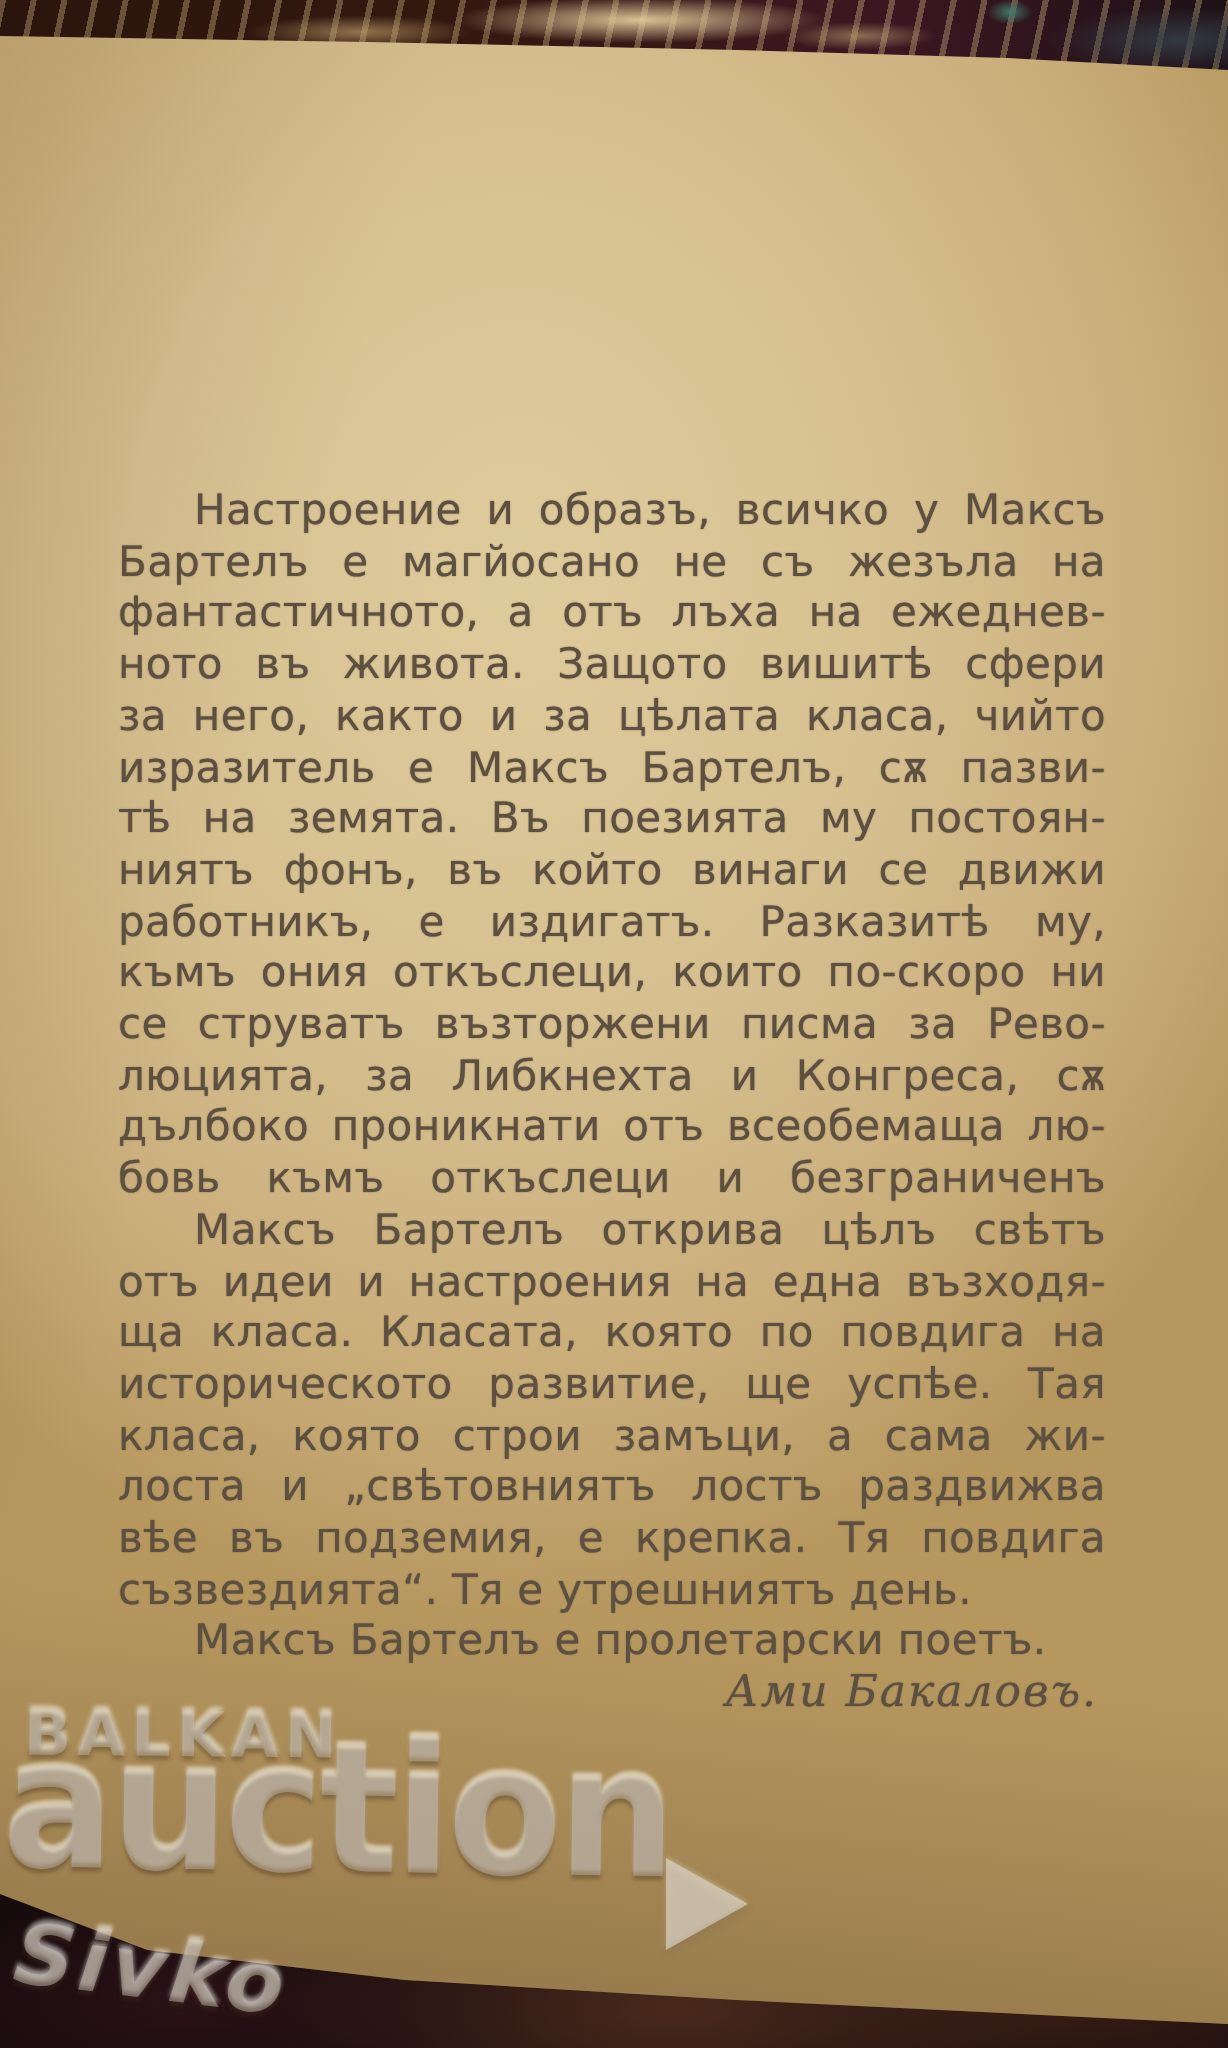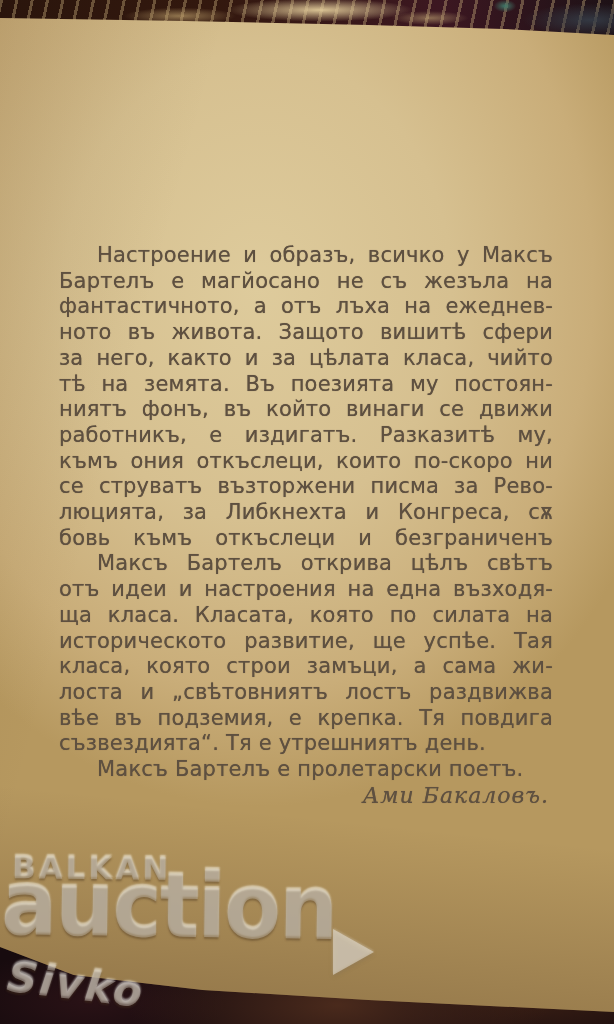--- a/index.html
+++ b/index.html
@@ -93,30 +93,32 @@
 
   <div id="fore-edge"></div>
 
   <div id="page">
     <div id="text-block">
       <div class="line indent">Настроение и образъ, всичко у Максъ</div>
       <div class="line">Бартелъ е магйосано не съ жезъла на</div>
       <div class="line">фантастичното, а отъ лъха на ежеднев-</div>
       <div class="line">ното въ живота. Защото вишитѣ сфери</div>
       <div class="line">за него, както и за цѣлата класа, чийто</div>
+      <div class="line">изразитель е Максъ Бартелъ, сѫ пазви-</div>
       <div class="line">тѣ на земята. Въ поезията му постоян-</div>
       <div class="line">ниятъ фонъ, въ който винаги се движи</div>
       <div class="line">работникъ, е издигатъ. Разказитѣ му,</div>
       <div class="line">къмъ ония откъслеци, които по-скоро ни</div>
       <div class="line">се струватъ възторжени писма за Рево-</div>
       <div class="line">люцията, за Либкнехта и Конгреса, сѫ</div>
+      <div class="line">дълбоко проникнати отъ всеобемаща лю-</div>
       <div class="line">бовь къмъ откъслеци и безграниченъ</div>
       <div class="line indent">Максъ Бартелъ открива цѣлъ свѣтъ</div>
       <div class="line">отъ идеи и настроения на една възходя-</div>
-      <div class="line">ща класа. Класата, която по силата на</div>
+      <div class="line">ща класа. Класата, която по повдига на</div>
       <div class="line">историческото развитие, ще успѣе. Тая</div>
       <div class="line">класа, която строи замъци, а сама жи-</div>
       <div class="line">лоста и „свѣтовниятъ лостъ раздвижва</div>
       <div class="line">вѣе въ подземия, е крепка. Тя повдига</div>
       <div class="line plast">съзвездията“. Тя е утрешниятъ день.</div>
       <div class="line indent plast">Максъ Бартелъ е пролетарски поетъ.</div>
       <div class="line author">Ами Бакаловъ.</div>
     </div>
   </div>
 

